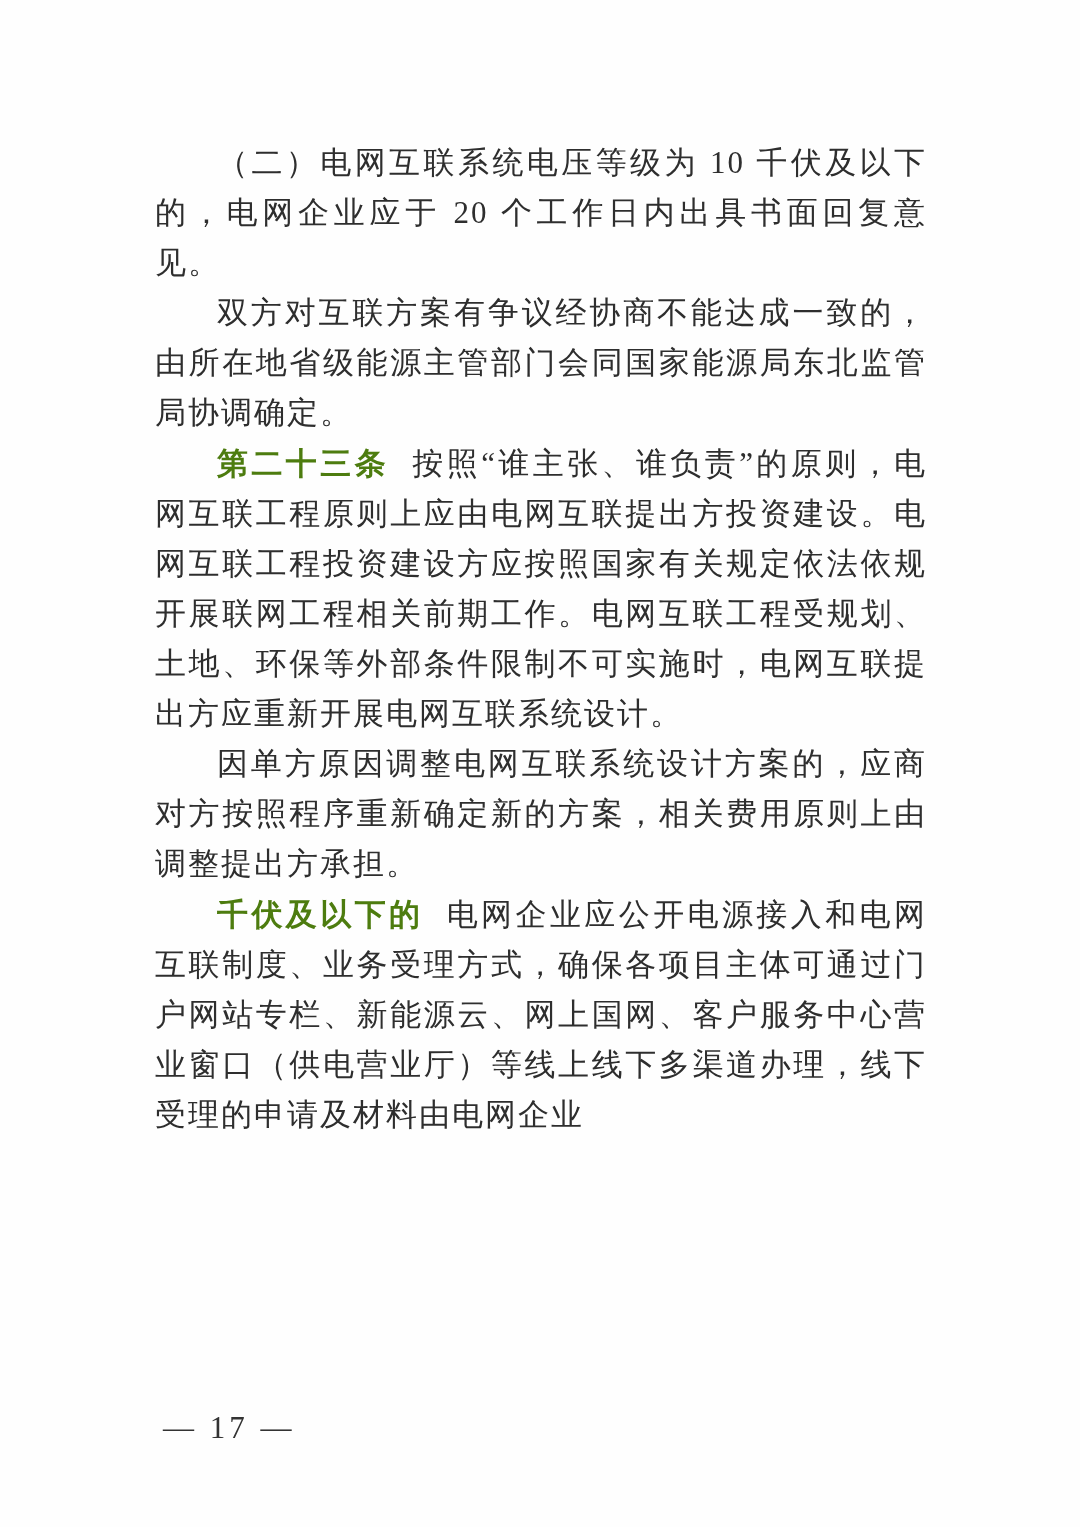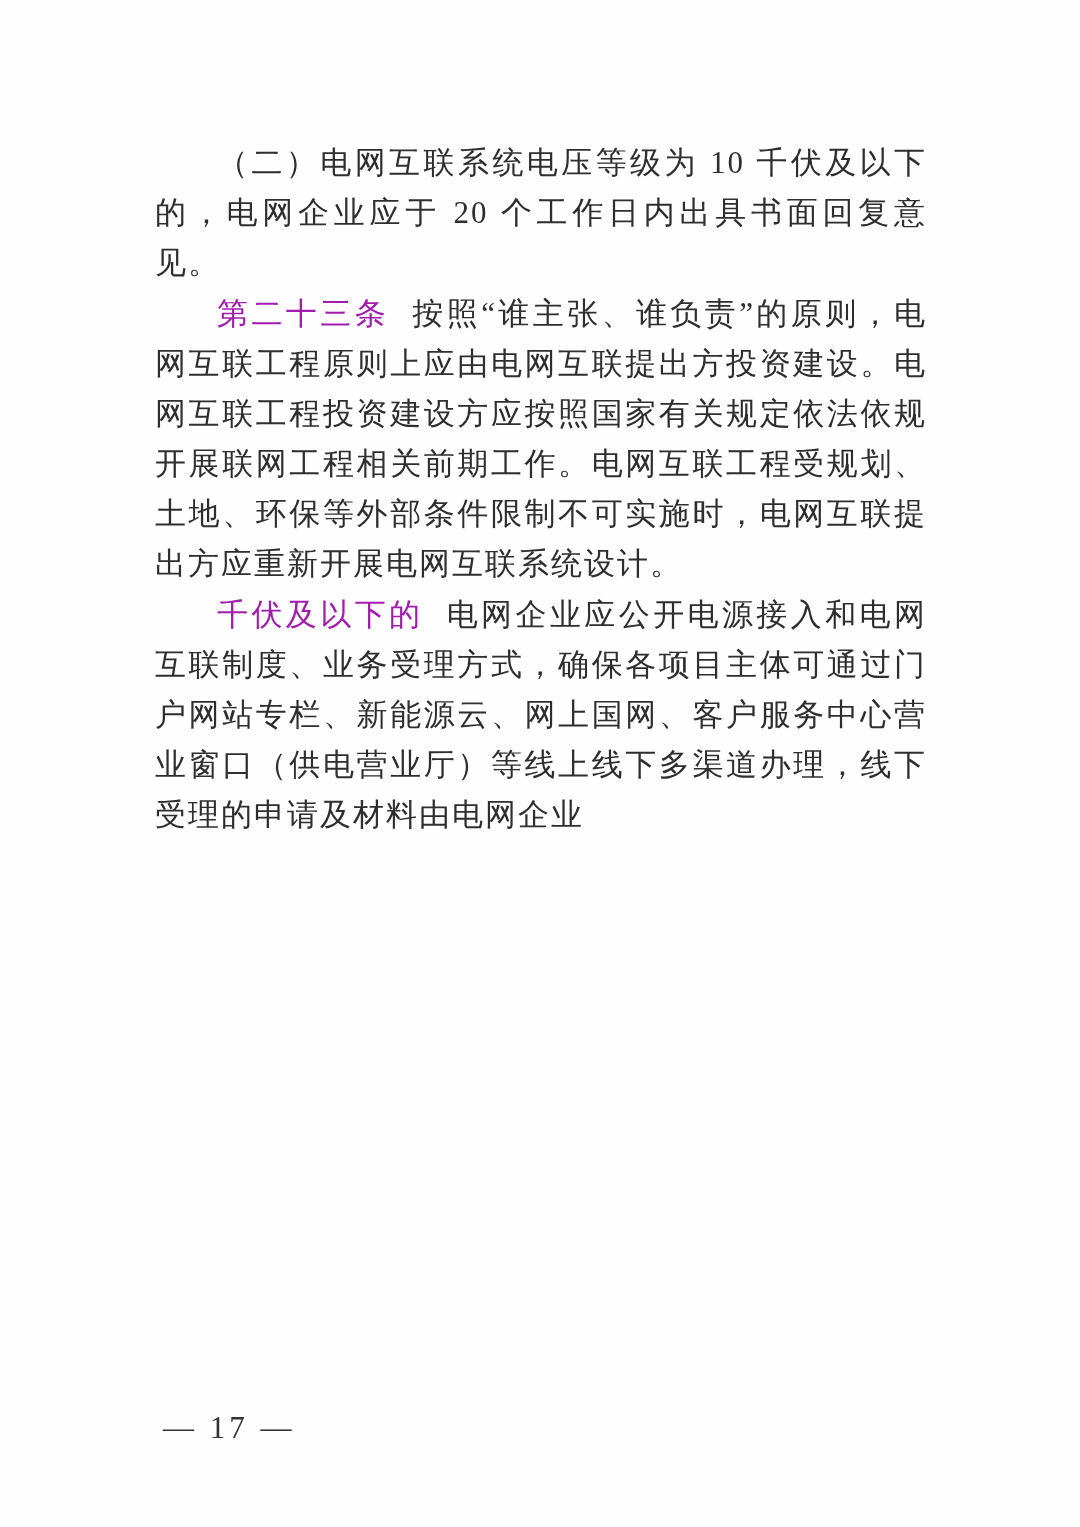--- a/index.html
+++ b/index.html
@@ -27,24 +27,24 @@
   p.para {
     margin: 0;
     font-size: 31px;
     line-height: 50px;
     letter-spacing: 2px;
     text-align: justify;
     text-indent: 2em;
     color: #2e2e2e;
   }
   .article-no {
-    font-weight: normal;
+    font-weight: bold;
     font-family: "DejaVu Sans", "Liberation Sans", sans-serif;
     margin-right: 0.75em;
-    color: #a21caf;
+    color: #4d7c0f;
   }
   h2.chapter {
     margin: 55px 0 35px 0;
     font-size: 33px;
     line-height: 50px;
     text-align: center;
     font-weight: bold;
     font-family: "DejaVu Sans", "Liberation Sans", sans-serif;
     letter-spacing: 2px;
     color: #1f1f1f;
@@ -63,23 +63,25 @@
   }
 </style>
 </head>
 <body>
 
 <div class="page">
   <div class="content">
 
     <p class="para"><span>（二）电网互联系统电压等级为 10 千伏及以下的，电网企业应于 20 个工作日内出具书面回复意见。</span></p>
 
+    <p class="para"><span>双方对互联方案有争议经协商不能达成一致的，由所在地省级能源主管部门会同国家能源局东北监管局协调确定。</span></p>
 
     <p class="para"><span class="article-no">第二十三条</span><span>按照“谁主张、谁负责”的原则，电网互联工程原则上应由电网互联提出方投资建设。电网互联工程投资建设方应按照国家有关规定依法依规开展联网工程相关前期工作。电网互联工程受规划、土地、环保等外部条件限制不可实施时，电网互联提出方应重新开展电网互联系统设计。</span></p>
 
+    <p class="para"><span>因单方原因调整电网互联系统设计方案的，应商对方按照程序重新确定新的方案，相关费用原则上由调整提出方承担。</span></p>
 
 
 
     <p class="para"><span class="article-no">千伏及以下的</span><span>电网企业应公开电源接入和电网互联制度、业务受理方式，确保各项目主体可通过门户网站专栏、新能源云、网上国网、客户服务中心营业窗口（供电营业厅）等线上线下多渠道办理，线下受理的申请及材料由电网企业</span></p>
 
   </div>
 
   <div class="footer">— 17 —</div>
 </div>
 

